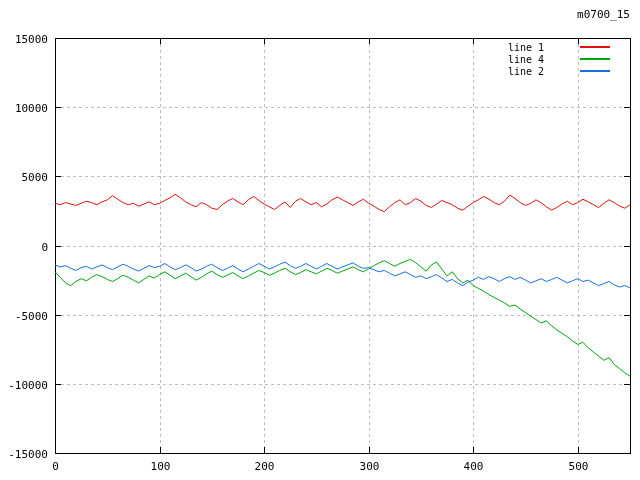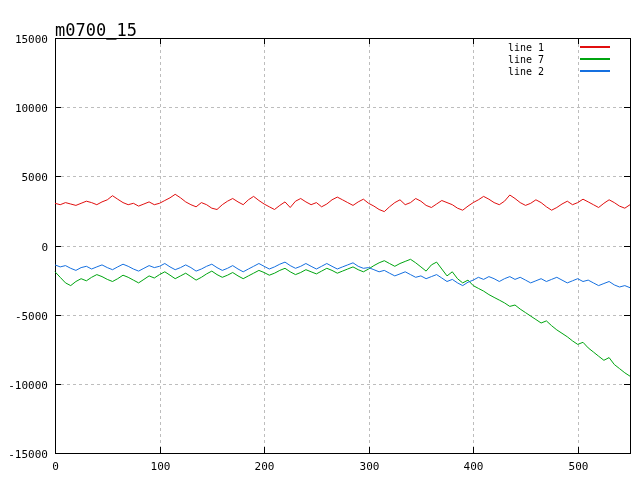--- a/index.html
+++ b/index.html
@@ -11,24 +11,24 @@
     position: relative;
     width: 640px;
     height: 480px;
     background: #ffffff;
     font-family: "DejaVu Sans Mono", monospace;
     overflow: hidden;
   }
   .chart-title {
     position: absolute;
     left: 55px;
-    top: 20px;
+    top: 8px;
     width: 575px;
-    text-align: left;
-    font-size: 17px;
+    text-align: right;
+    font-size: 11px;
     color: #000000;
     letter-spacing: 0px;
   }
   svg#plot {
     position: absolute;
     left: 0;
     top: 0;
   }
   .legend {
     position: absolute;
@@ -114,21 +114,21 @@
       <polyline points="55.0,271.8 60.2,277.3 65.5,282.9 70.7,285.6 75.9,281.5 81.1,278.7 86.4,280.8 91.6,277.3 96.8,274.6 102.0,276.6 107.3,279.4 112.5,281.5 117.7,278.7 123.0,275.2 128.2,277.3 133.4,280.1 138.6,282.9 143.9,279.4 149.1,275.9 154.3,278.0 159.5,274.6 164.8,271.8 170.0,275.2 175.2,278.7 180.5,275.9 185.7,273.2 190.9,276.6 196.1,280.1 201.4,277.3 206.6,273.9 211.8,271.1 217.0,274.6 222.3,277.3 227.5,275.2 232.7,272.5 238.0,275.9 243.2,278.7 248.4,275.9 253.6,273.2 258.9,270.4 264.1,272.5 269.3,275.2 274.5,273.2 279.8,270.4 285.0,268.3 290.2,271.8 295.5,274.6 300.7,272.5 305.9,269.7 311.1,271.8 316.4,273.9 321.6,271.1 326.8,268.3 332.0,270.4 337.3,273.2 342.5,271.1 347.7,269.0 353.0,266.9 358.2,269.7 363.4,271.8 368.6,269.0 373.9,265.6 379.1,262.8 384.3,260.7 389.5,263.5 394.8,266.3 400.0,263.5 405.2,261.4 410.5,259.3 415.7,262.8 420.9,266.9 426.1,271.1 431.4,264.9 436.6,262.1 441.8,269.0 447.0,275.9 452.3,271.8 457.5,278.7 462.7,282.9 468.0,280.1 473.2,285.6 478.4,288.4 483.6,291.1 488.9,294.6 494.1,297.4 499.3,300.1 504.5,302.9 509.8,306.4 515.0,305.0 520.2,309.1 525.5,312.6 530.7,316.1 535.9,319.5 541.1,323.0 546.4,320.9 551.6,325.7 556.8,329.9 562.0,333.3 567.3,336.8 572.5,340.9 577.7,344.4 583.0,342.3 588.2,347.9 593.4,352.0 598.6,356.2 603.9,360.3 609.1,357.6 614.3,364.5 619.5,368.6 624.8,372.8 630.0,376.2" fill="none" stroke="#00a510" stroke-width="1"></polyline>
       <polyline points="55.0,264.9 60.2,266.9 65.5,265.6 70.7,268.3 75.9,270.4 81.1,267.6 86.4,266.3 91.6,269.0 96.8,266.9 102.0,264.9 107.3,267.6 112.5,269.7 117.7,266.9 123.0,264.2 128.2,266.3 133.4,269.0 138.6,271.1 143.9,268.3 149.1,265.6 154.3,267.6 159.5,266.3 164.8,263.5 170.0,266.9 175.2,269.7 180.5,267.6 185.7,264.9 190.9,267.6 196.1,271.1 201.4,269.0 206.6,266.3 211.8,264.2 217.0,267.6 222.3,270.4 227.5,268.3 232.7,265.6 238.0,269.0 243.2,271.8 248.4,269.0 253.6,266.3 258.9,263.5 264.1,266.3 269.3,269.0 274.5,266.9 279.8,264.2 285.0,262.1 290.2,265.6 295.5,268.3 300.7,266.3 305.9,263.5 311.1,266.3 316.4,269.0 321.6,266.3 326.8,263.5 332.0,266.3 337.3,269.0 342.5,266.9 347.7,264.9 353.0,262.8 358.2,266.3 363.4,268.3 368.6,267.6 373.9,269.7 379.1,271.8 384.3,270.4 389.5,273.2 394.8,275.9 400.0,273.9 405.2,271.8 410.5,274.6 415.7,277.3 420.9,275.9 426.1,278.7 431.4,276.6 436.6,274.6 441.8,278.0 447.0,281.5 452.3,279.4 457.5,282.9 462.7,285.6 468.0,282.2 473.2,280.1 478.4,277.3 483.6,279.4 488.9,276.6 494.1,278.7 499.3,281.5 504.5,278.7 509.8,276.6 515.0,279.4 520.2,277.3 525.5,280.1 530.7,282.9 535.9,280.8 541.1,278.7 546.4,281.5 551.6,279.4 556.8,277.3 562.0,280.1 567.3,282.9 572.5,280.8 577.7,278.7 583.0,281.5 588.2,280.1 593.4,282.9 598.6,285.6 603.9,283.5 609.1,281.5 614.3,284.9 619.5,287.0 624.8,285.6 630.0,287.7" fill="none" stroke="#1570e0" stroke-width="1"></polyline>
     </svg>
 
   <div class="legend">
     <div class="legend-row">
       <span class="legend-label">line 1</span>
       <span class="legend-sample" style="background: rgb(225, 15, 15);"></span>
     </div>
     <div class="legend-row">
-      <span class="legend-label">line 7</span>
+      <span class="legend-label">line 4</span>
       <span class="legend-sample" style="background: rgb(0, 165, 16);"></span>
     </div>
     <div class="legend-row">
       <span class="legend-label">line 2</span>
       <span class="legend-sample" style="background: rgb(21, 112, 224);"></span>
     </div>
   </div>
 </div>
 
 </body></html>

